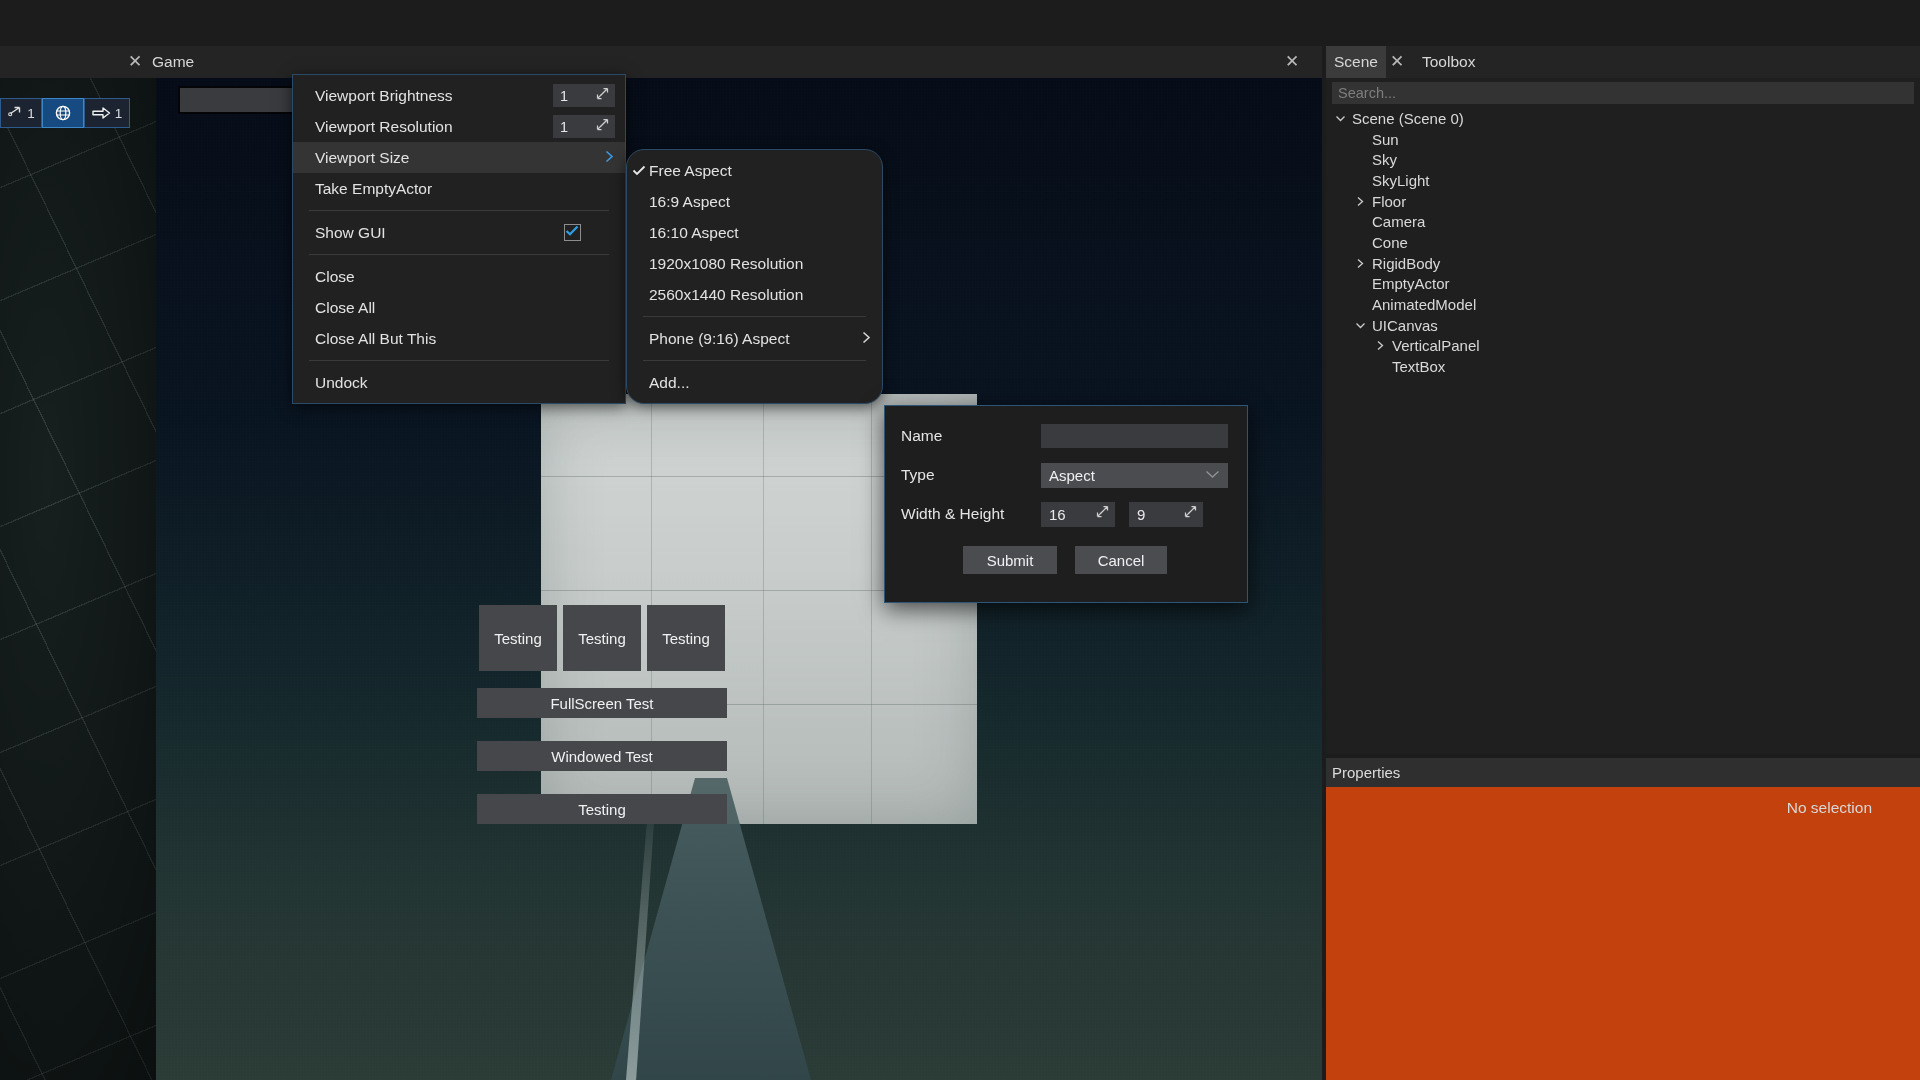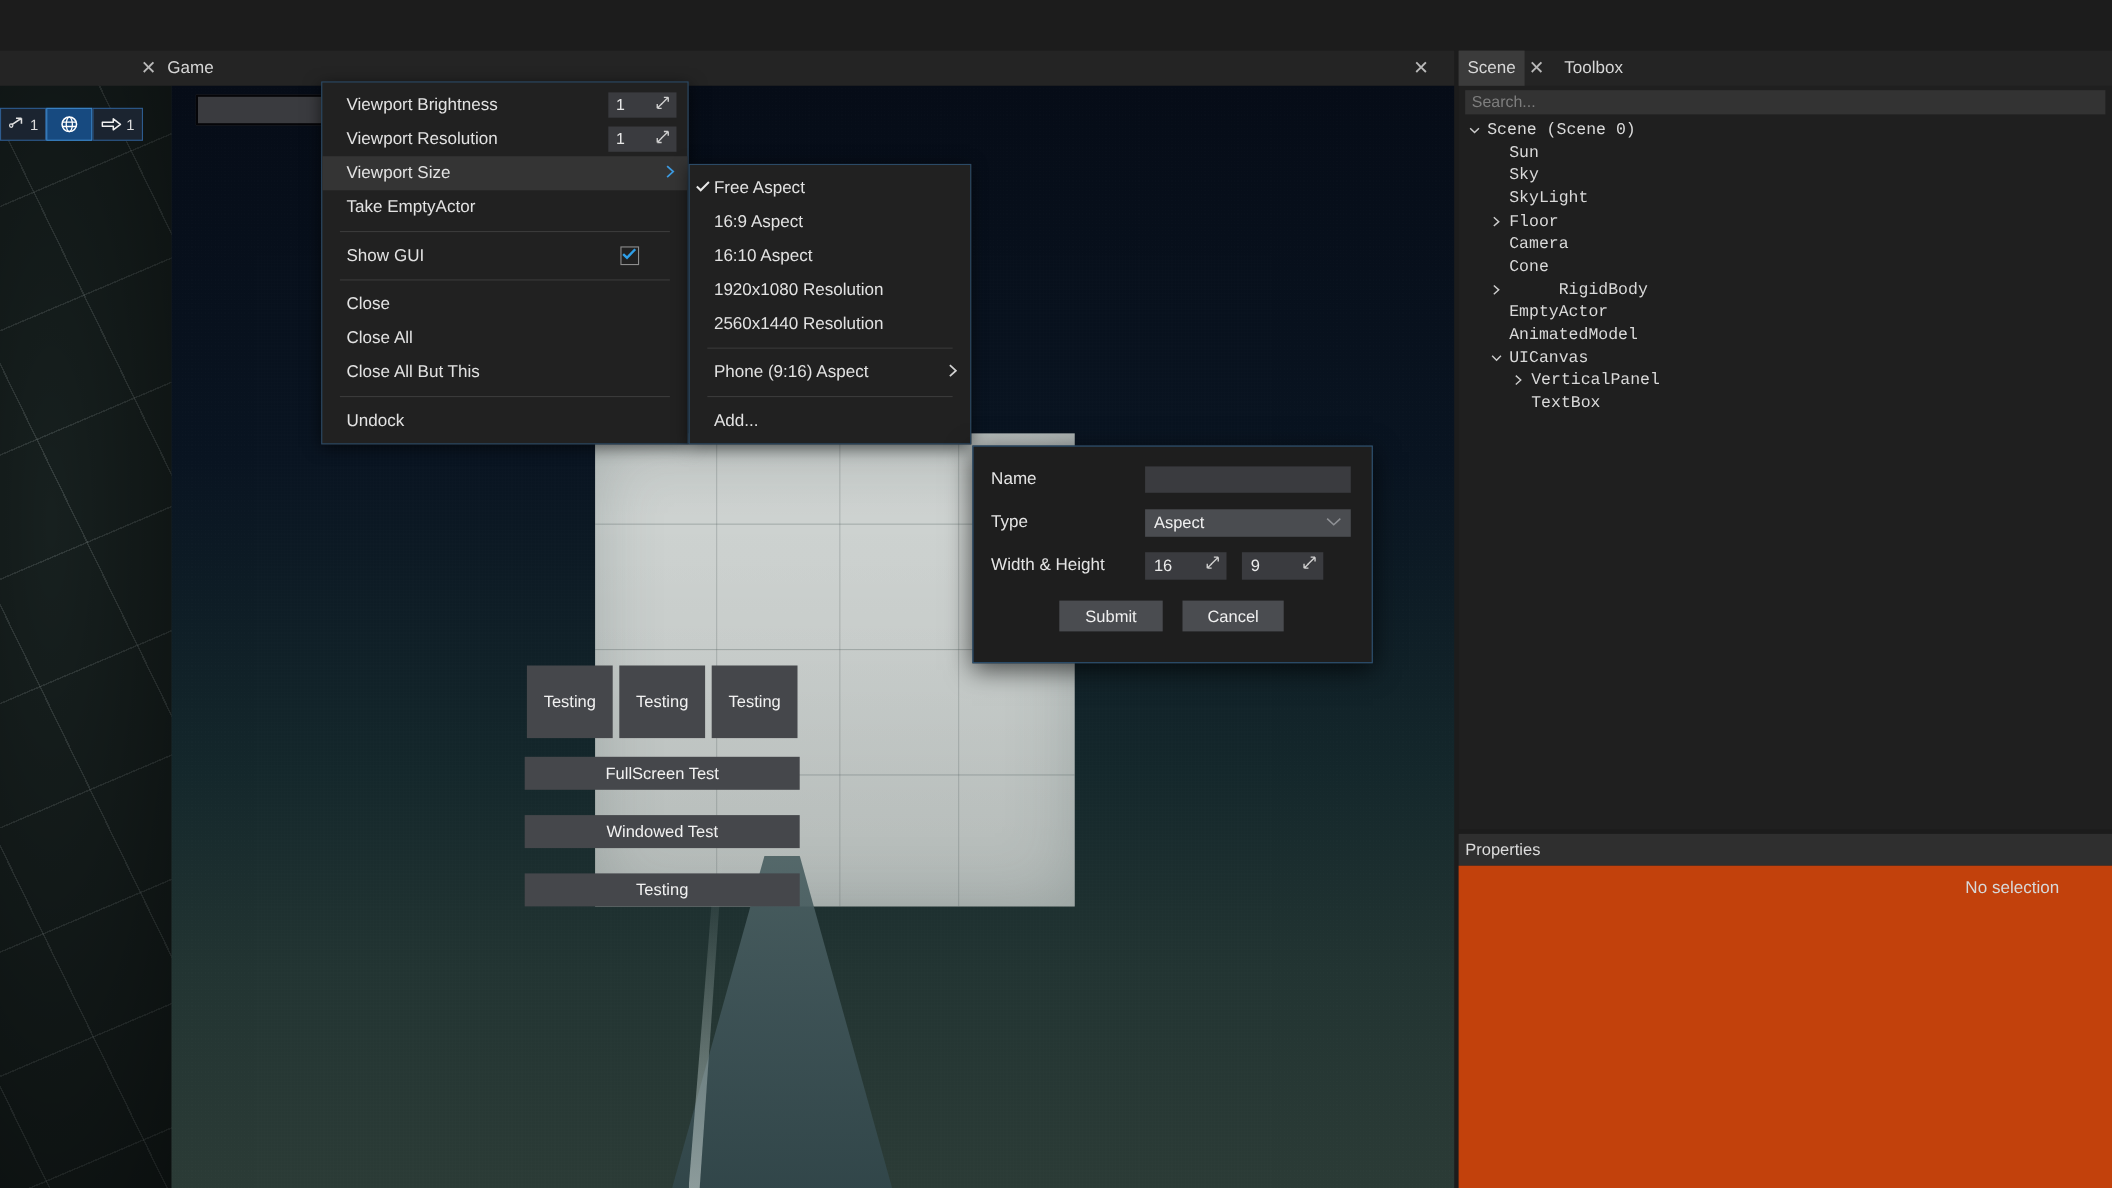--- a/index.html
+++ b/index.html
@@ -137,21 +137,21 @@
     position: absolute; left: 6px; top: 36px; width: 582px; height: 22px;
     background: #333333;
     color: #7e7e7e; font-size: 14.5px;
     display: flex; align-items: center; padding-left: 6px;
     box-sizing: border-box; cursor: text;
   }
   .tree { position: absolute; left: 0; top: 62px; width: 594px; }
   .tree-row {
     height: 20.7px; display: flex; align-items: center;
     font-size: 15px; color: #d9d9d9; white-space: nowrap;
-    cursor: pointer; user-select: none; font-family: Liberation Mono, monospace;
+    cursor: pointer; user-select: none;
   }
   .tw { width: 16px; display:flex; align-items:center; justify-content:center; flex:0 0 16px; }
   .tw svg { display:block; }
 
   
   .props-panel {
     position: absolute; left: 1326px; top: 758px; width: 594px; height: 322px;
     background: #1c1c1c;
   }
   .props-header {
@@ -353,21 +353,21 @@
           <span style="margin-left: 4px;">Floor</span>
         </div>
         <div class="tree-row" style="padding-left: 26px;">
           <span class="tw"></span>
           <span style="margin-left: 4px;">Camera</span>
         </div>
         <div class="tree-row" style="padding-left: 26px;">
           <span class="tw"></span>
           <span style="margin-left: 4px;">Cone</span>
         </div>
-        <div class="tree-row" style="padding-left: 26px; gap: 45px;">
+        <div class="tree-row" style="padding-left: 26px;">
           <span class="tw">
             <svg width="11" height="11" viewBox="0 0 11 11">
               <path d="M3 1.5 L7.5 5.5 L3 9.5" fill="none" stroke="#cccccc" stroke-width="1.3"></path>
             </svg>
           </span>
           <span style="margin-left: 4px;">RigidBody</span>
         </div>
         <div class="tree-row" style="padding-left: 26px;">
           <span class="tw"></span>
           <span style="margin-left: 4px;">EmptyActor</span>
@@ -456,21 +456,21 @@
       <div class="ctx-item">
         <span>Close All But This</span>
       </div>
       <div class="ctx-sep"></div>
       <div class="ctx-item">
         <span>Undock</span>
       </div>
       <div style="height: 5px;"></div>
     </div>
 
-  <div class="ctx" id="ctx-sub" style="left:626px; top:149px; width:257px;">
+  <div class="ctx" id="ctx-sub" style="left:626px; top:149px; width:257px;border-radius:18px;">
       <div style="height: 5px;"></div>
       <div class="ctx-item">
         <span class="ctx-tick"><svg width="14" height="12" viewBox="0 0 14 12">
             <path d="M1.5 6 L5 9.5 L12.5 2" fill="none" stroke="#e8e8e8" stroke-width="1.8"></path>
           </svg></span>
         <span>Free Aspect</span>
       </div>
       <div class="ctx-item">
         <span>16:9 Aspect</span>
       </div>

